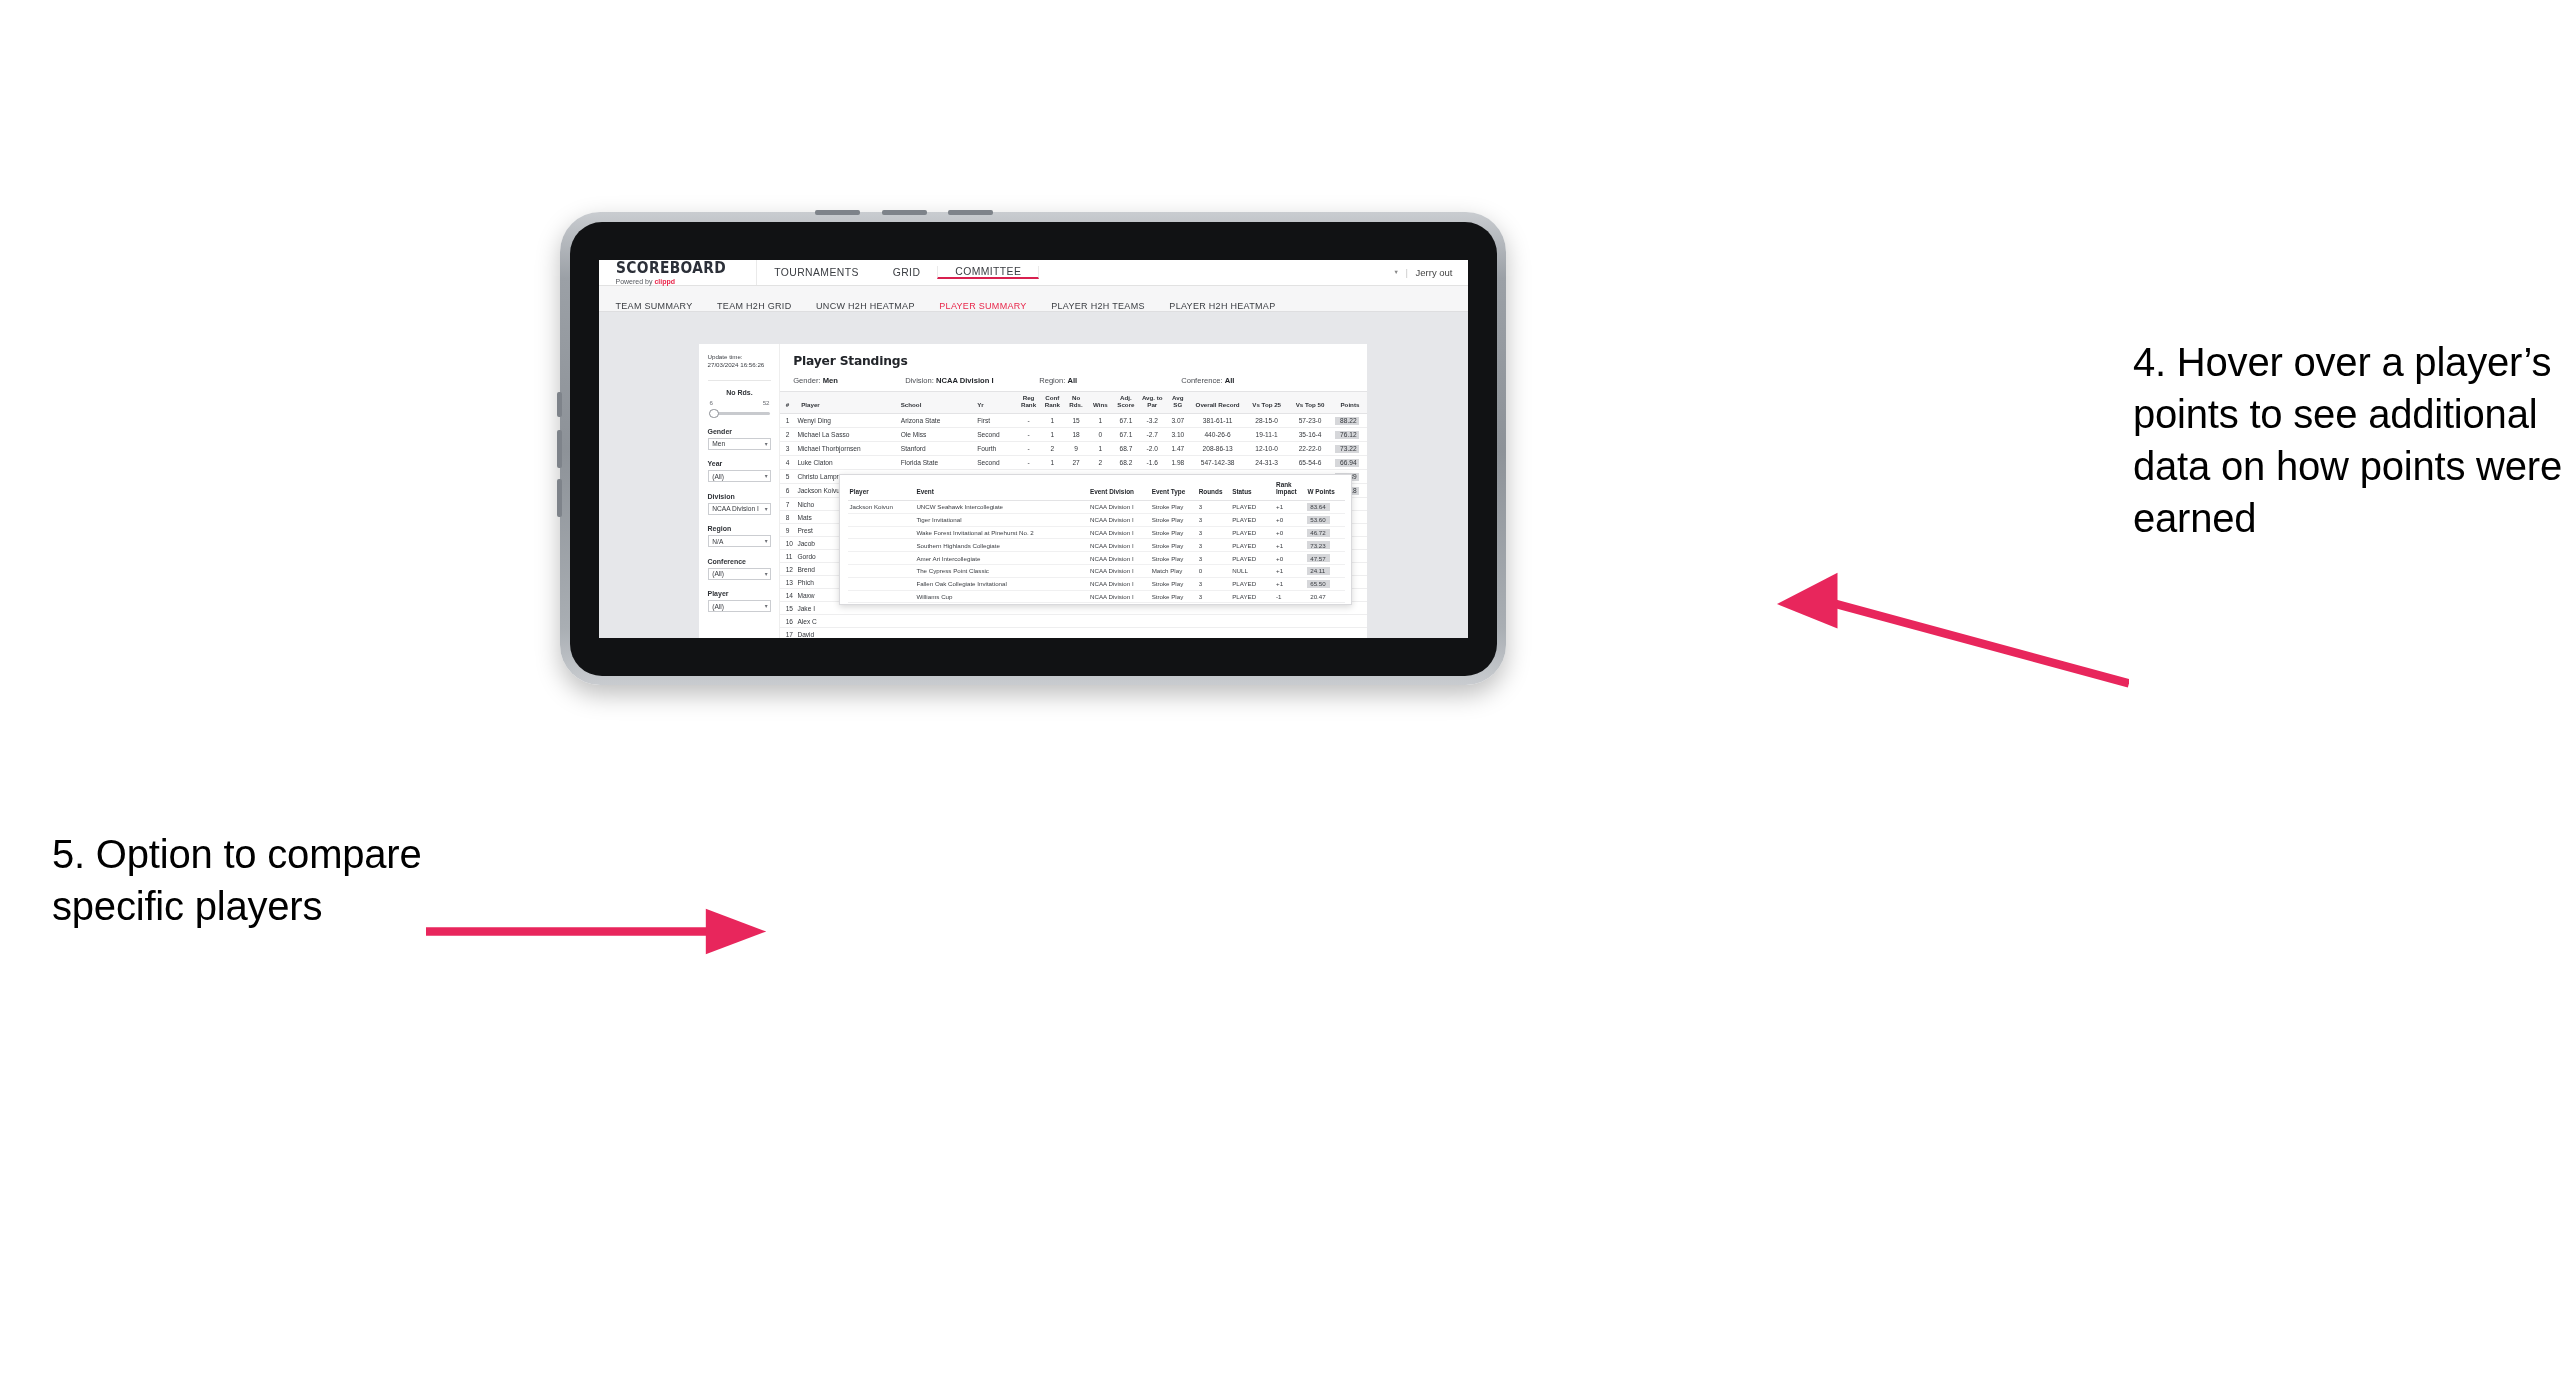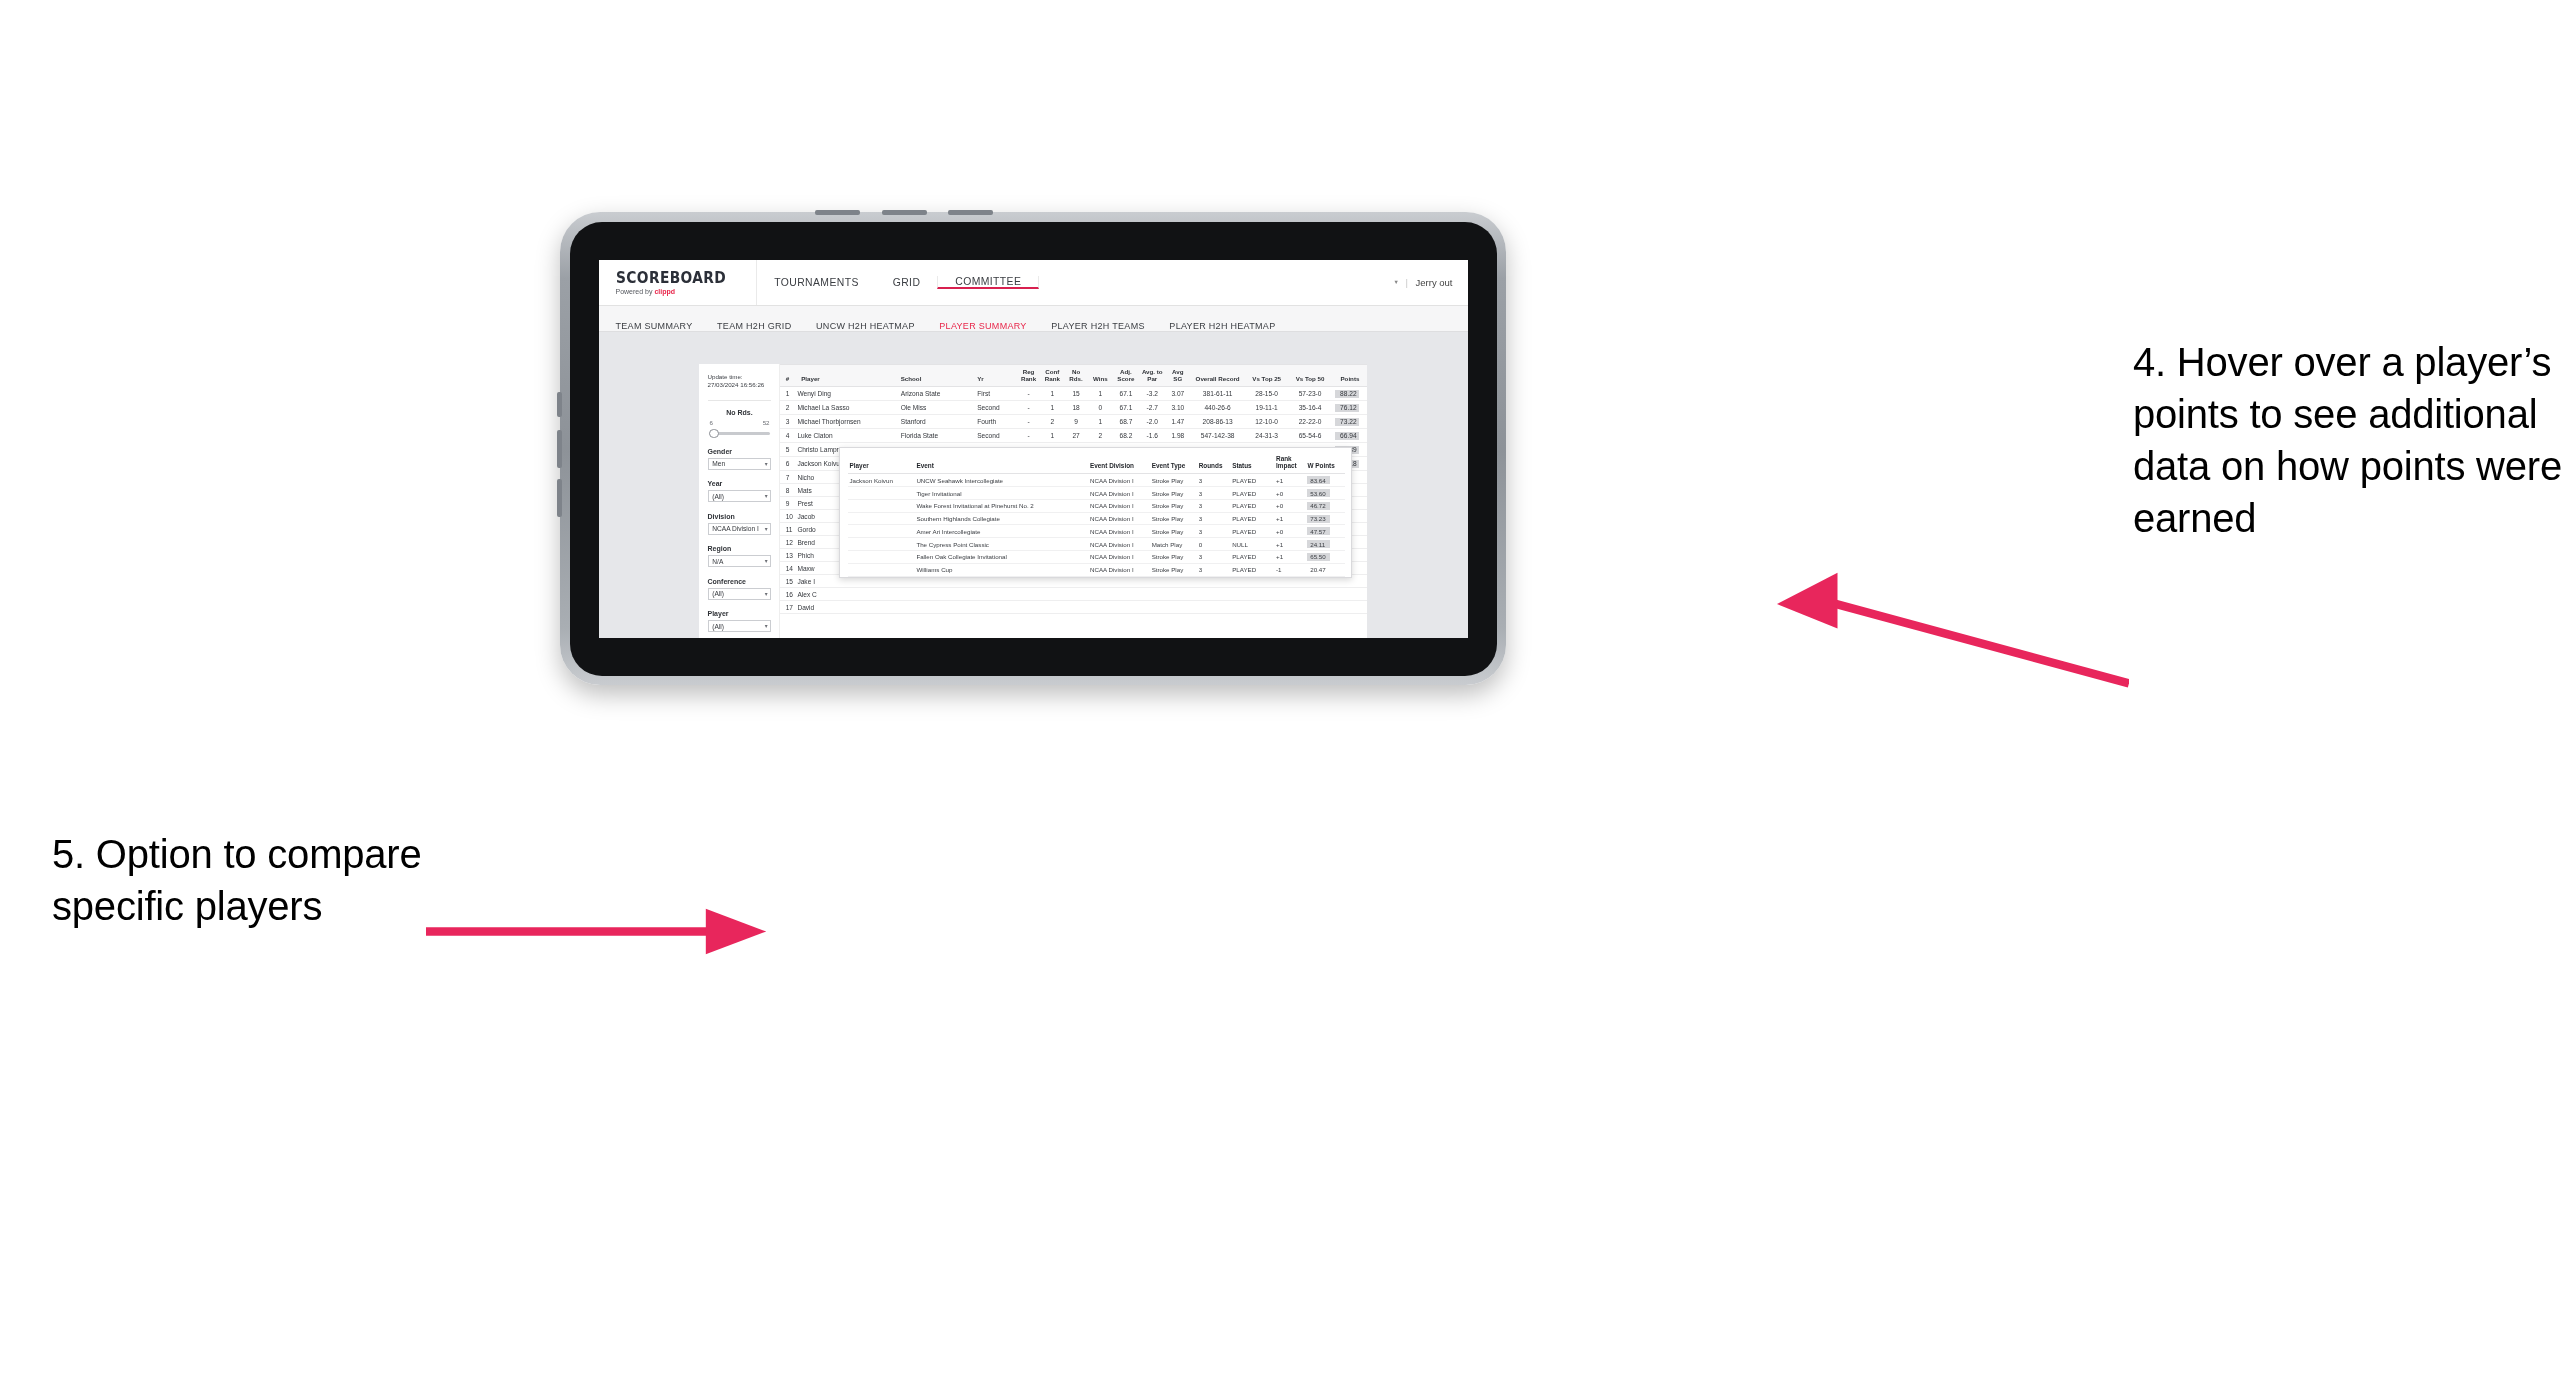--- a/index.html
+++ b/index.html
@@ -52,21 +52,21 @@
   .btn-top-1 { left: 255px; top: -1.9px; width: 45px; height: 4.7px; }
   .btn-top-2 { left: 322px; top: -1.9px; width: 45px; height: 4.7px; }
   .btn-top-3 { left: 388px; top: -1.9px; width: 45px; height: 4.7px; }
   .btn-side-1 { left: -2.8px; top: 180px; width: 4.7px; height: 24.6px; }
   .btn-side-2 { left: -2.8px; top: 218px; width: 4.7px; height: 38px; }
   .btn-side-3 { left: -2.8px; top: 267px; width: 4.7px; height: 38px; }
 
   
   .app-topbar {
     position: relative;
-    height: 46px;
+    height: 26px;
     background: #ffffff;
     border-bottom: 0.9px solid #e2e2e2;
     display: flex; align-items: stretch;
   }
   .brand {
     display: flex; flex-direction: column; justify-content: center;
     padding: 0 21px 0 17px;
     border-right: 0.9px solid #eaeaea;
     min-width: 125px;
   }
@@ -385,20 +385,29 @@
                 <div class="filter-group">
                   <div class="filter-label">Player</div>
                   <div class="filter-select">
                     <span>(All)</span>
                     <span class="cv">▾</span>
                   </div>
                 </div>
               </aside>
 
               <section class="main-panel">
+                <div class="panel-head">
+                  <div class="panel-title">Player Standings</div>
+                  <div class="panel-meta">
+                    <span class="mi mi-1"><span>Gender:</span> <b>Men</b></span>
+                    <span class="mi mi-2"><span>Division:</span> <b>NCAA Division I</b></span>
+                    <span class="mi mi-3"><span>Region:</span> <b>All</b></span>
+                    <span class="mi"><span>Conference:</span> <b>All</b></span>
+                  </div>
+                </div>
 
                 <div class="tbl-wrap">
                   <table class="standings">
                     <thead>
                       <tr>
                         <th class="c-num">#</th>
                         <th class="c-pl">Player</th>
                         <th class="c-sch">School</th>
                         <th class="c-yr">Yr</th>
                         <th class="c-rr">Reg Rank</th>

